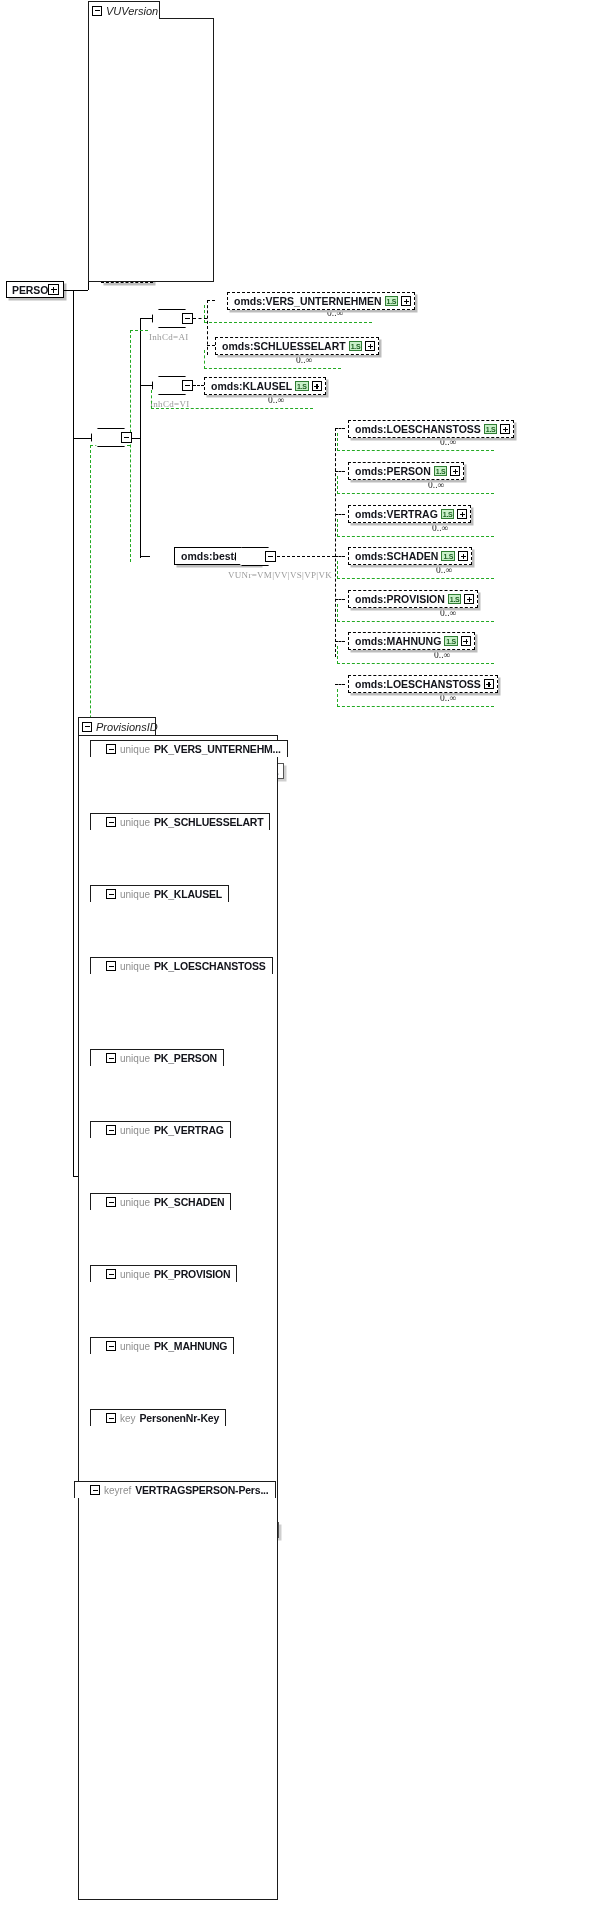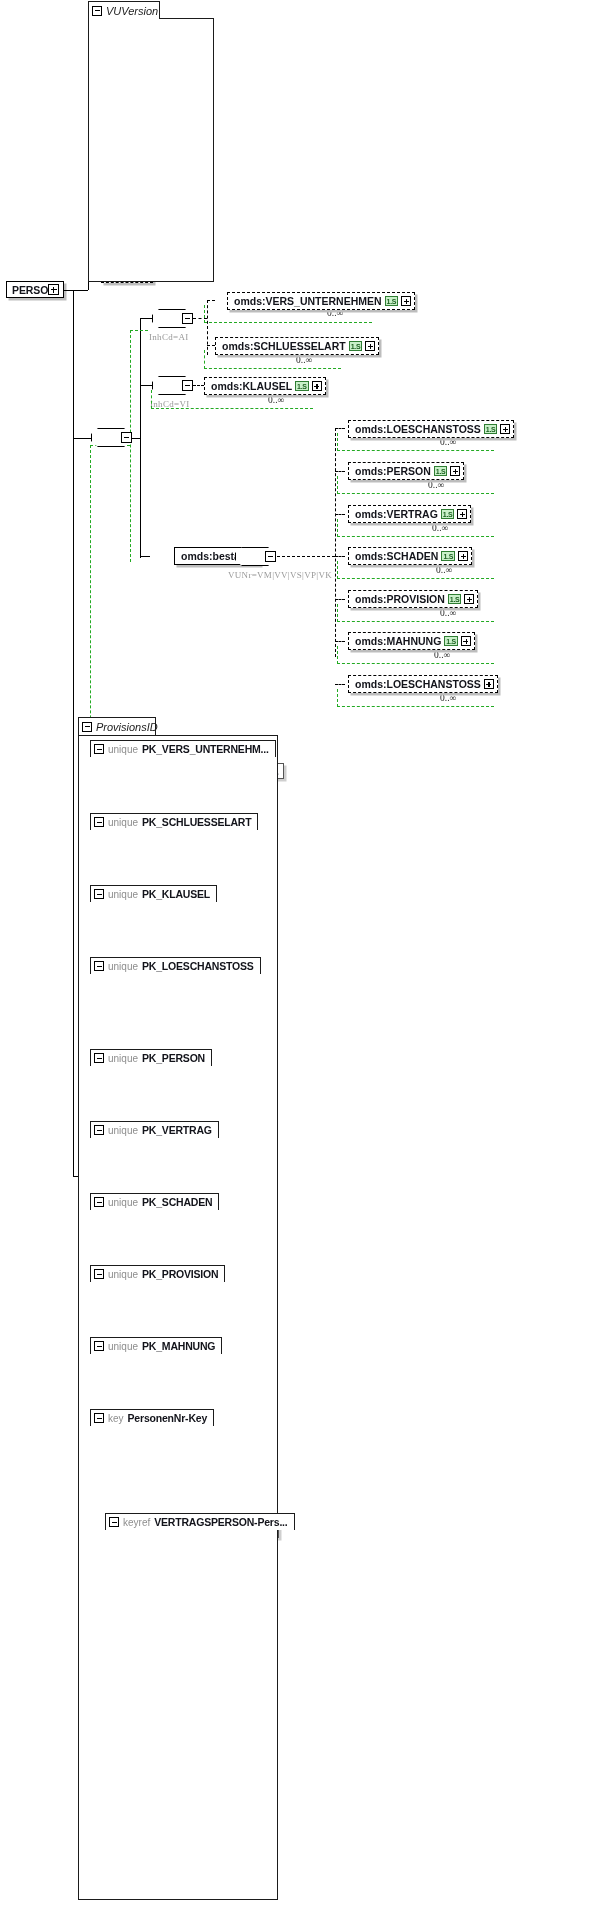--- a/index.html
+++ b/index.html
@@ -198,21 +198,21 @@
   }
   .cbox-tab {
     position: absolute;
     border: 1.1px solid #1b1b1b;
     border-bottom: none;
     background: #fff;
     height: 17px;
     display: flex;
     align-items: center;
     gap: 4px;
-    padding: 0 6px 0 3px;
+    padding: 0 6px 0 15px;
     font-size: 10.5px;
     white-space: nowrap;
     z-index: 3;
   }
   .kw { color: #8e8e8e; font-weight: normal; font-size: 10px; }
   .cn { color: #12131a; font-weight: bold; font-size: 10.5px; letter-spacing: -0.2px; }
   .crow {
     position: absolute;
     display: flex; align-items: center;
     height: 16px;
@@ -618,21 +618,21 @@
     <span class="kw">selector</span>
     <span class="val">./omds:PERSON</span>
   </div>
   <div class="crow" style="left:99px; top:1454px;">
     <span class="kw">field</span>
     <span class="val">@Personennr</span>
   </div>
   <div class="g-dash-h" style="left:81px; top:1417px; width:10px;"></div>
 
   <div class="cbox" style="left:90px; top:1498px; width:180px; height:76px;"></div>
-  <div class="cbox-tab" style="left:105px; top:1481px;margin-top:32px;">
+  <div class="cbox-tab" style="left:74px; top:1481px;">
     <span class="toggle"></span>
     <span class="kw">keyref</span>
     <span class="cn">VERTRAGSPERSON-Pers...</span>
   </div>
   <div class="crow refer" style="left:90px; top:1498px; height:15px;">
     <span class="kw">refer</span>
     <span class="val">omds:PersonenNr-Key</span>
   </div>
   <div class="crow" style="left:99px; top:1522px;">
     <span class="kw">selector</span>

